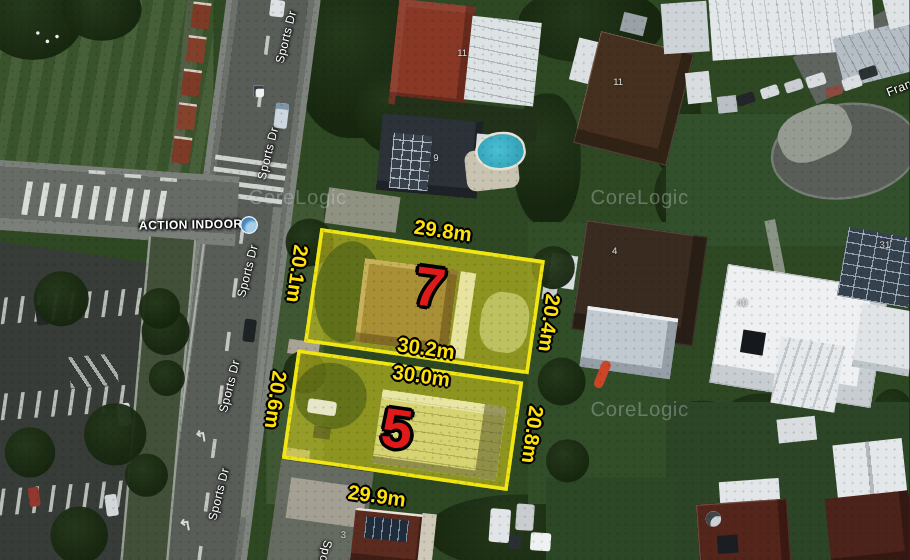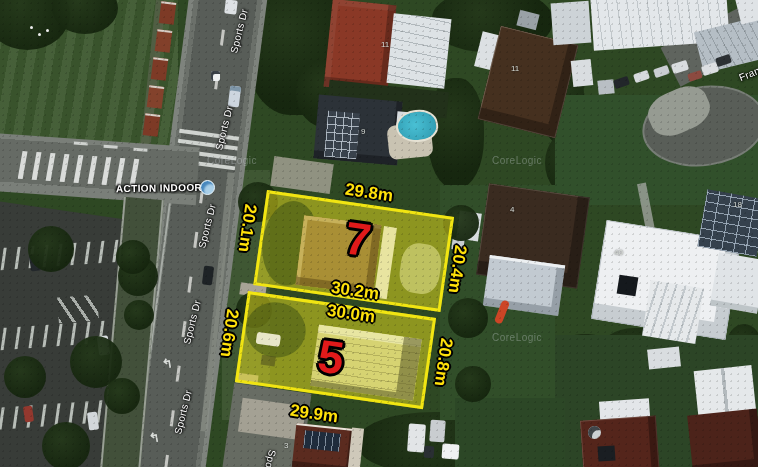--- a/index.html
+++ b/index.html
@@ -23,21 +23,21 @@
                    -1px -1px 0 #000,1px -1px 0 #000,-1px 1px 0 #000,1px 1px 0 #000;}
   .lotnum{position:absolute;z-index:7;white-space:nowrap;font-weight:bold;font-size:46px;color:#e01a1a;
        text-shadow:-3px 0 0 #000,3px 0 0 #000,0 -3px 0 #000,0 3px 0 #000,
                    -2px -2px 0 #000,2px -2px 0 #000,-2px 2px 0 #000,2px 2px 0 #000;}
   .street{position:absolute;z-index:6;white-space:nowrap;font-size:10px;letter-spacing:.3px;color:#fff;
        text-shadow:0 0 2px #000,0 0 3px #000,1px 1px 2px #000;}
   .poi-label{position:absolute;z-index:6;white-space:nowrap;font-size:10px;font-weight:bold;letter-spacing:.4px;color:#fff;
        text-shadow:0 0 2px #000,0 0 3px #000,1px 1px 2px #000,-1px -1px 2px #000;}
   .hn{position:absolute;z-index:6;white-space:nowrap;font-size:8px;color:#dde2dd;opacity:.95;
        text-shadow:0 0 2px #000;}
-  .wm{position:absolute;z-index:6;white-space:nowrap;font-size:10px;letter-spacing:.5px;
+  .wm{position:absolute;z-index:6;white-space:nowrap;font-size:17px;letter-spacing:.5px;
       color:rgba(210,218,224,.34);}
   .arrow{position:absolute;z-index:3;font-size:13px;font-weight:bold;color:#d8dcd8;text-shadow:0 0 1px #555;}
 
   .lot{position:absolute;z-index:5;background:rgba(235,226,30,.5);border:3px solid #f1e512;
        transform-origin:top left;box-sizing:border-box;}
 </style>
 </head>
 <body>
 
 <div id="stage">
@@ -301,21 +301,21 @@
   <div class="street" style="left:752px;top:73px;transform:translate(-50%,-50%) rotate(-22deg);">Franc</div>
   <div class="poi-label" style="left:159px;top:188px;transform:translate(-50%,-50%) rotate(-1deg);">ACTION INDOOR</div>
   <div class="abs" style="left:200px;top:180px;width:13px;height:13px;border-radius:50%;background:#a9cfe8;border:1px solid #e8f4fb;z-index:6;
        box-shadow:inset 3px 3px 2px rgba(61,127,184,.9);"></div>
 
   <div class="hn" style="left:381px;top:40px;">11</div>
   <div class="hn" style="left:511px;top:64px;">11</div>
   <div class="hn" style="left:361px;top:127px;">9</div>
   <div class="hn" style="left:510px;top:205px;">4</div>
   <div class="hn" style="left:614px;top:248px;">40</div>
-  <div class="hn" style="left:733px;top:200px;">18</div>
+  <div class="hn" style="left:733px;top:200px;">31</div>
   <div class="hn" style="left:284px;top:441px;">3</div>
 
   <div class="wm" style="left:207px;top:155px;">CoreLogic</div>
   <div class="wm" style="left:492px;top:155px;">CoreLogic</div>
   <div class="wm" style="left:492px;top:332px;">CoreLogic</div>
 
   <div class="abs" style="left:0;top:0;width:758px;height:467px;z-index:5;pointer-events:none;opacity:.14;
        background-image:radial-gradient(rgba(0,0,0,.9) 1px, transparent 1px);background-size:7px 7px;"></div>
 </div>
 

